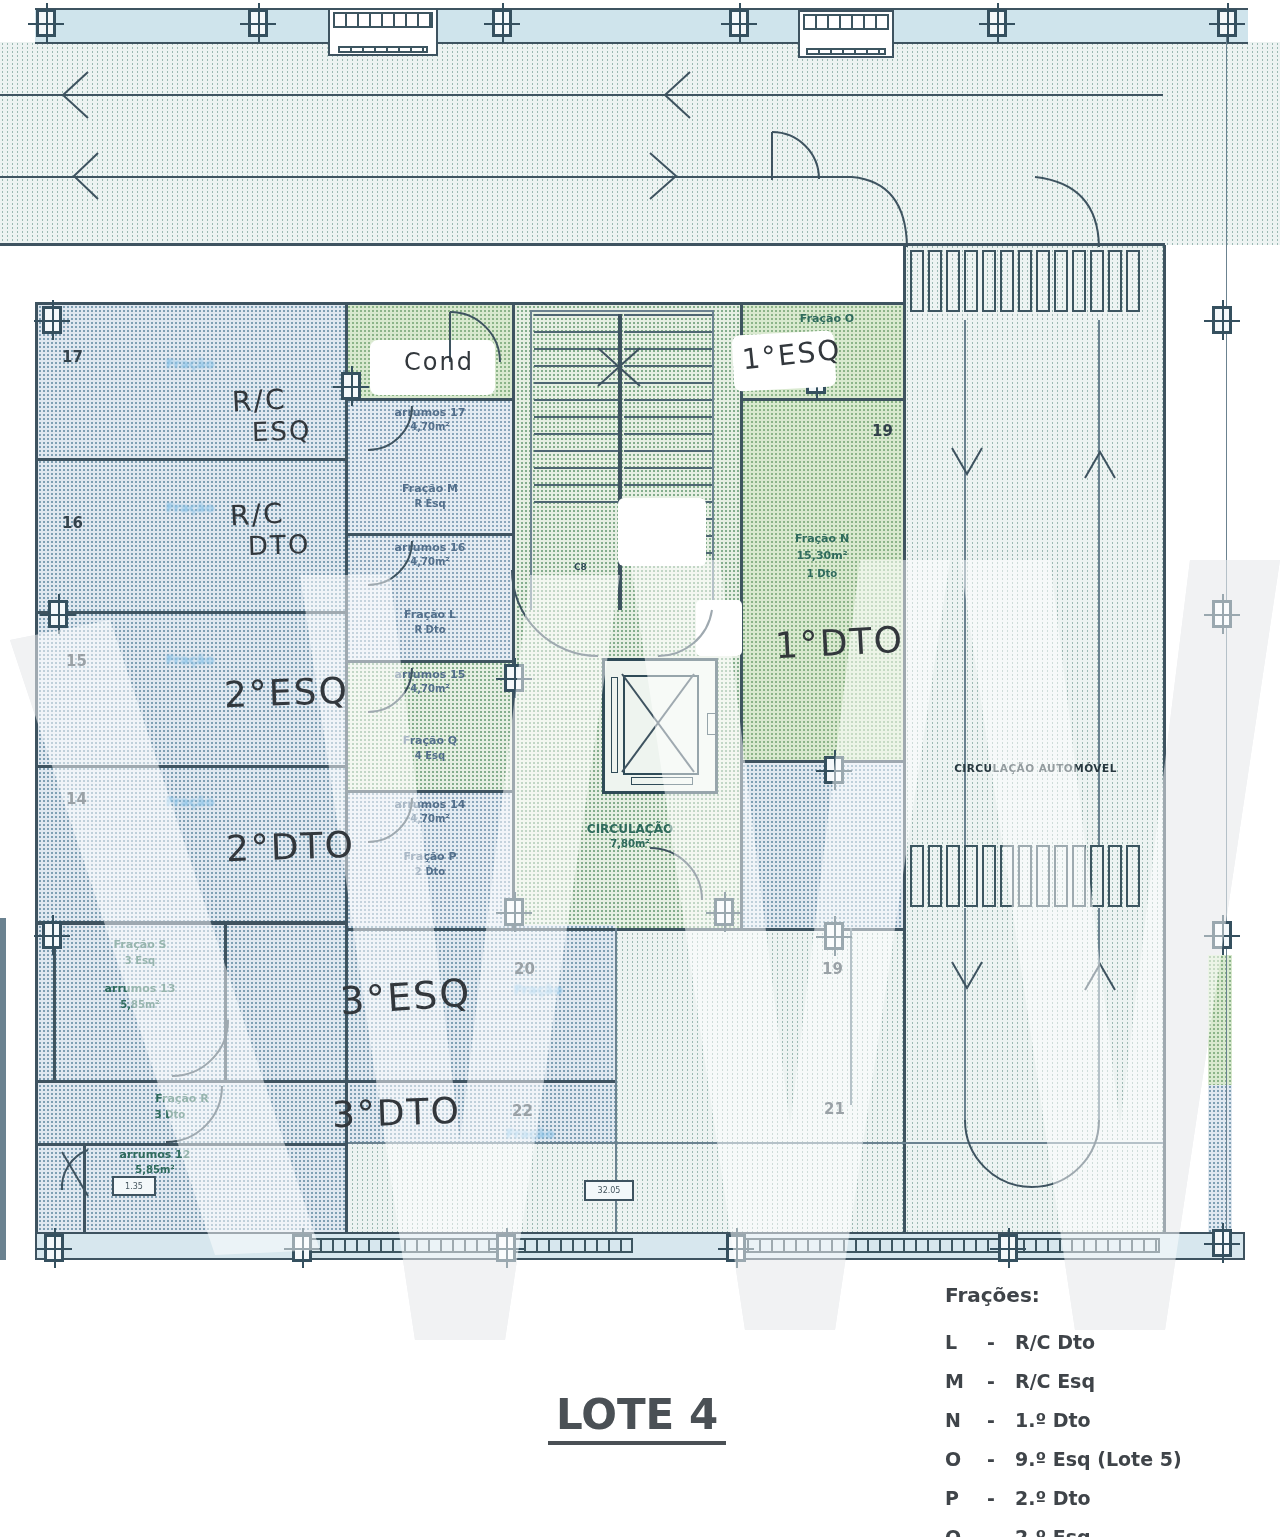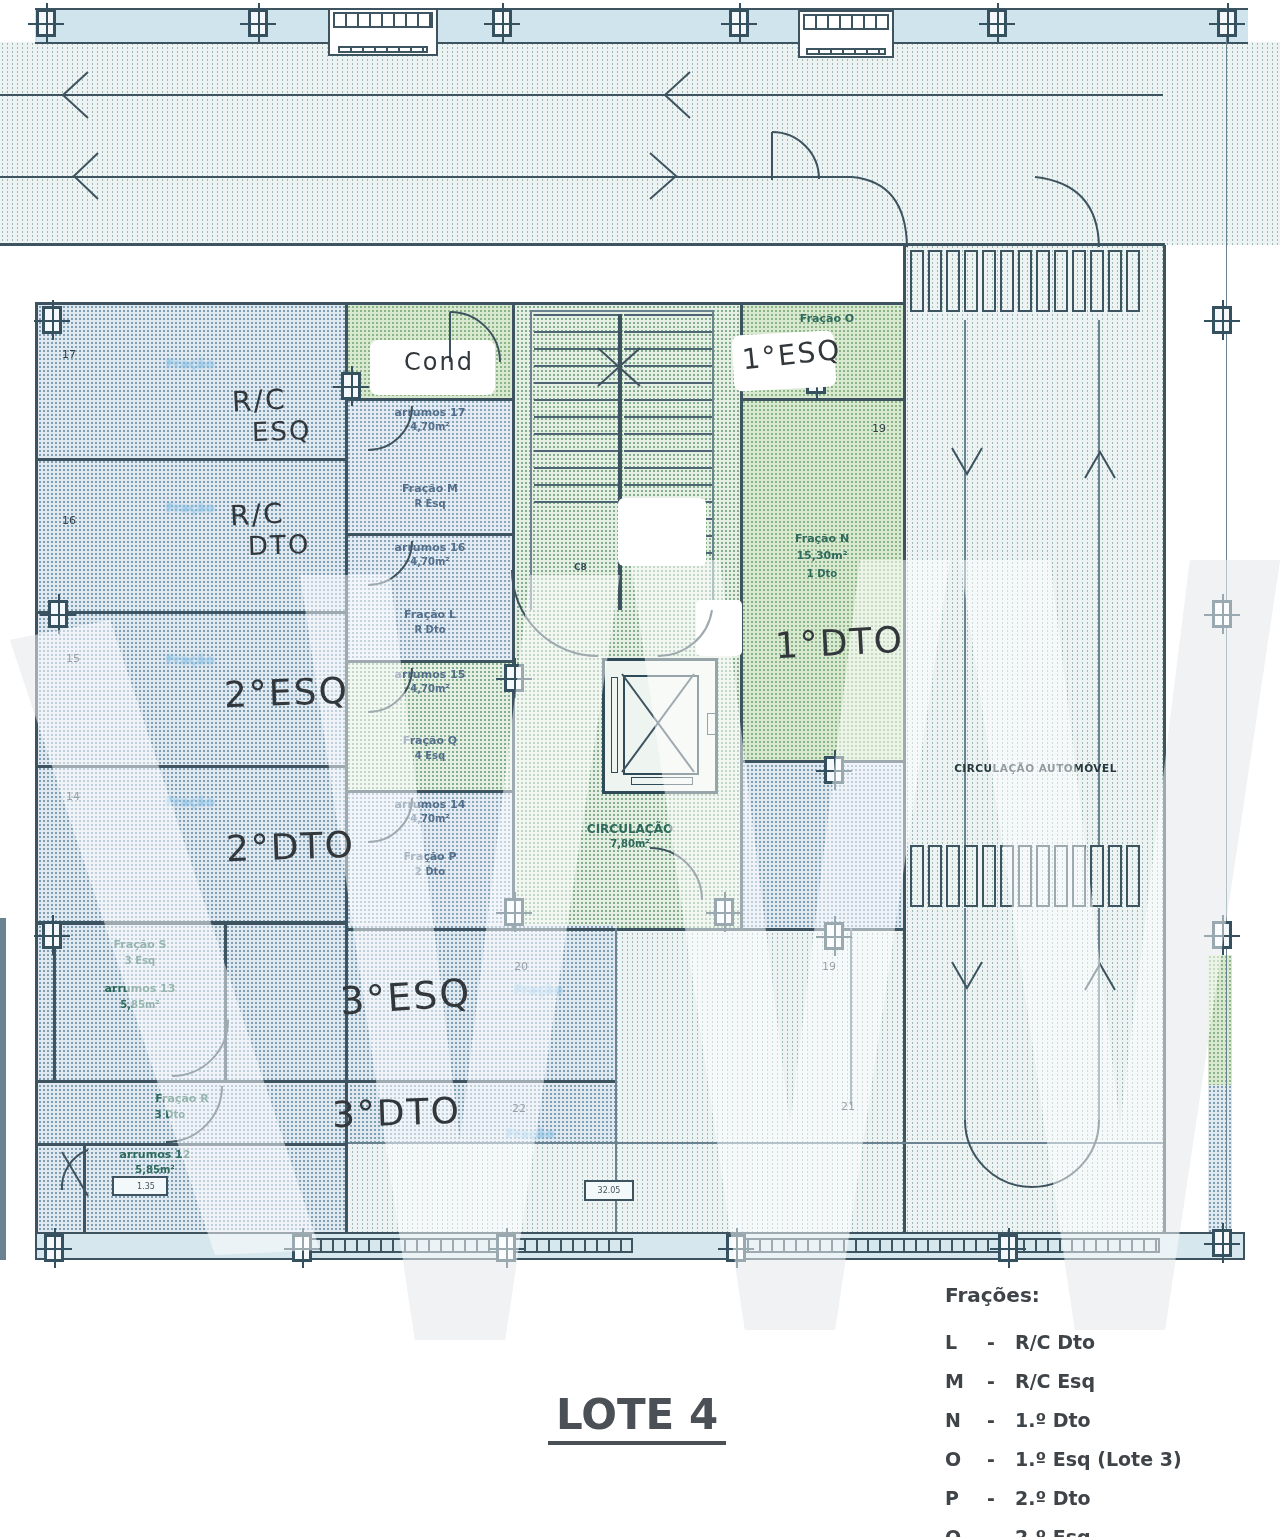--- a/index.html
+++ b/index.html
@@ -14,21 +14,21 @@
   .room-green{background-color:#d9e9cf;background-image:radial-gradient(#8cb489 0.9px,transparent 1px);background-size:4px 4px;}
   
   .wall{background:#3e5360;}
   .wall-lt{background:#6b8290;}
   
   .print{font-size:11px;font-weight:bold;color:#2f6b5d;text-align:center;line-height:1.2;}
   .print-sub{font-size:10px;font-weight:bold;color:#2f6b5d;text-align:center;}
   .print-blue{color:#54708c;}
   .hand{color:#32373c;font-weight:400;letter-spacing:2px;white-space:nowrap;}
   .faded{color:#8cc4e8;filter:blur(1.1px);font-weight:bold;font-size:13px;text-align:center;line-height:1.3;}
-  .num{font-size:11px;color:#33424c;font-weight:normal;}
+  .num{font-size:15px;color:#33424c;font-weight:bold;}
   .dimbox{border:2px solid #3e5360;background:#f3f8fa;font-size:8px;color:#45565f;
           display:flex;align-items:center;justify-content:center;}
   
   .col{position:absolute;width:20px;height:28px;border:3px solid #35505f;background:#f4f8fa;box-sizing:border-box;}
   .col::before{content:"";position:absolute;left:-11px;right:-11px;top:50%;border-top:2px solid #35505f;}
   .col::after{content:"";position:absolute;top:-9px;bottom:-9px;left:50%;border-left:2px solid #35505f;}
   
   .steps{background-image:repeating-linear-gradient(to bottom,#4e6673 0 2px,transparent 2px 17px);}
   
   .stalls{display:flex;gap:4px;}
@@ -330,23 +330,23 @@
   <div class="abs faded z3" style="left:490px;top:1126px;width:80px;">Fração</div>
 
   <div class="abs num z3" style="left:62px;top:348px;">17</div>
   <div class="abs num z3" style="left:62px;top:478px;margin-top:36px;">16</div>
   <div class="abs num z3" style="left:66px;top:652px;">15</div>
   <div class="abs num z3" style="left:66px;top:790px;">14</div>
   <div class="abs num z3" style="left:872px;top:422px;">19</div>
   <div class="abs num z3" style="left:822px;top:960px;">19</div>
   <div class="abs num z3" style="left:514px;top:960px;">20</div>
   <div class="abs num z3" style="left:512px;top:1102px;">22</div>
-  <div class="abs num z3" style="left:824px;top:1100px;margin-left:17px;">21</div>
+  <div class="abs num z3" style="left:824px;top:1100px;">21</div>
   <div class="abs z3" style="left:574px;top:562px;font-size:9px;font-weight:bold;color:#2e4a56;">C8</div>
-  <div class="abs dimbox z3" style="left:112px;top:1176px;width:40px;height:16px;padding-left:12px;">1.35</div>
+  <div class="abs dimbox z3" style="left:112px;top:1176px;width:40px;height:16px;">1.35</div>
   <div class="abs dimbox z3" style="left:584px;top:1180px;width:46px;height:17px;">32.05</div>
 
   <div class="abs legend" style="left:945px;top:1283px;width:300px;">
     <div style="font-size:20px;font-weight:bold;color:#3f4449;margin-bottom:24px;">Frações:</div>
     <div class="legend-row">
       <span class="k">L</span>
       <span class="d">-</span>
       <span>R/C Dto</span>
     </div>
     <div class="legend-row">
@@ -355,21 +355,21 @@
       <span>R/C Esq</span>
     </div>
     <div class="legend-row">
       <span class="k">N</span>
       <span class="d">-</span>
       <span>1.º Dto</span>
     </div>
     <div class="legend-row">
       <span class="k">O</span>
       <span class="d">-</span>
-      <span>1.º Esq (Lote 3)</span>
+      <span>9.º Esq (Lote 5)</span>
     </div>
     <div class="legend-row">
       <span class="k">P</span>
       <span class="d">-</span>
       <span>2.º Dto</span>
     </div>
     <div class="legend-row">
       <span class="k">Q</span>
       <span class="d">-</span>
       <span>2.º Esq</span>

